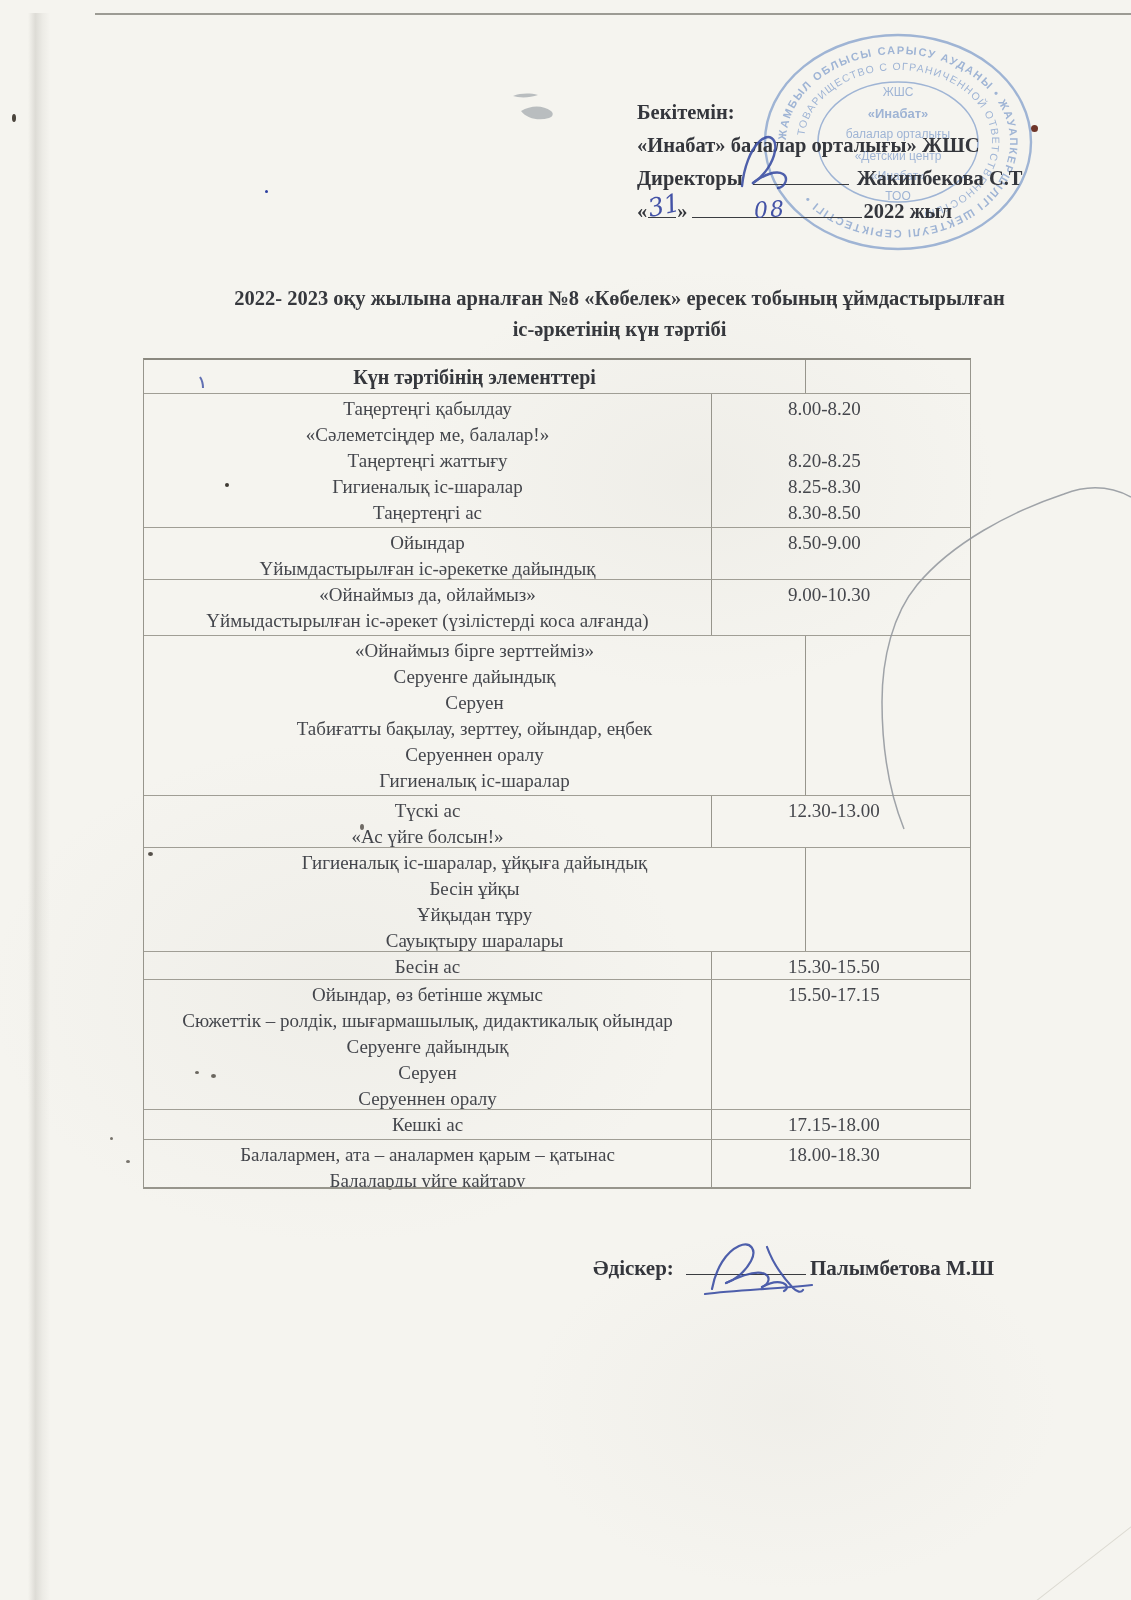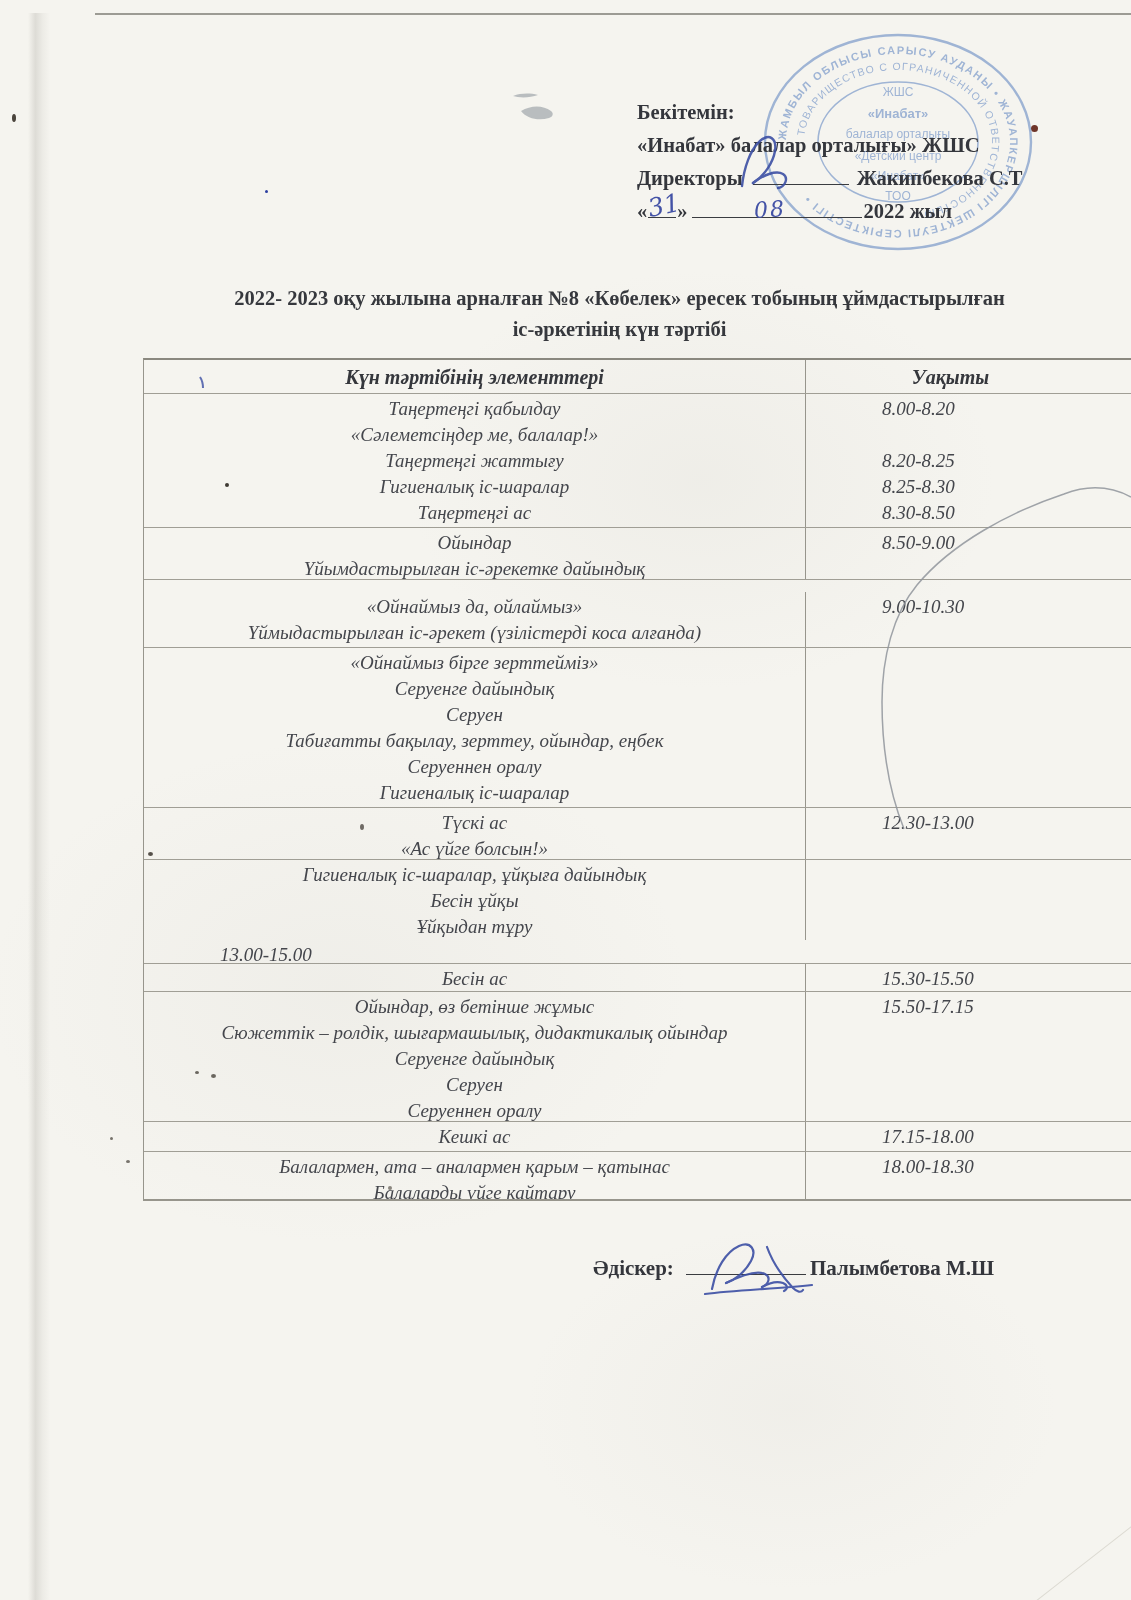--- a/index.html
+++ b/index.html
@@ -37,21 +37,21 @@
   .u2{width:170px;margin:0 2px 0 4px;}
   .u3{width:96px;margin:0 8px 0 10px;}
   .hand{position:absolute;color:#4352a6;font-style:italic;font-family:"DejaVu Serif",serif;font-weight:normal;}
   .hand-day{left:0px;top:-28px;font-size:25px;transform:rotate(-12deg);}
   .hand-month{left:62px;top:-24px;font-size:22px;transform:rotate(-4deg);letter-spacing:2px;}
 
   
   .title{position:absolute;left:143px;top:283px;width:953px;z-index:2;text-align:center;font-weight:bold;font-size:20.5px;line-height:31px;color:#36383d;}
 
   
-  .table{position:absolute;left:143px;top:358px;width:989px;z-index:2;border:1px solid #97958c;border-top:2px solid #8a887f;box-sizing:border-box;font-size:19px;color:#44464c;font-style:italic;}
+  .table{position:absolute;left:143px;top:358px;width:828px;z-index:2;border:1px solid #97958c;border-top:2px solid #8a887f;box-sizing:border-box;font-size:19px;color:#44464c;}
   .trow{display:flex;border-bottom:1px solid #a09e95;overflow:hidden;box-sizing:border-box;}
   .trow:last-child{border-bottom:1px solid #97958c;}
   .cell{box-sizing:border-box;line-height:26px;padding-top:2px;}
   .c1{width:662px;border-right:1px solid #97958c;text-align:center;padding-left:8px;padding-right:8px;}
   .c2{width:289px;text-align:left;padding-left:76px;}
   .thead{height:34px;font-weight:bold;color:#35373c;font-size:20px;}
   .thead .c1,.thead .c2{display:flex;align-items:center;justify-content:center;padding:0;line-height:20px;}
 
   
   .footer{position:absolute;left:593px;top:1256px;z-index:2;font-size:21px;font-weight:bold;color:#34363c;white-space:nowrap;}
@@ -105,21 +105,20 @@
   </div>
 
   <div class="title">
     <div>2022- 2023 оқу жылына арналған №8 «Көбелек» ересек тобының ұймдастырылған</div>
     <div>іс-әркетінің күн тәртібі</div>
   </div>
 
   <div class="table">
     <div class="trow thead">
       <div class="cell c1">Күн тәртібінің элементтері</div>
-      <div class="cell c2">Уақыты</div>
     </div>
     <div id="rows-container">
     <div class="trow" style="height: 134px;">
       <div class="cell c1">
             <div>Таңертеңгі қабылдау</div>
             <div>«Сәлеметсіңдер ме, балалар!»</div>
             <div>Таңертеңгі жаттығу</div>
             <div>Гигиеналық іс-шаралар</div>
             <div>Таңертеңгі ас</div>
           </div>
@@ -135,21 +134,21 @@
     <div class="trow" style="height: 52px;">
       <div class="cell c1">
             <div>Ойындар</div>
             <div>Үйымдастырылған іс-әрекетке дайындық</div>
           </div>
       <div class="cell c2">
             <div>8.50-9.00</div>
           </div>
     </div>
 
-    <div class="trow" style="height: 56px; margin-top: 12px;">
+    <div class="trow" style="height: 56px;">
       <div class="cell c1">
             <div>«Ойнаймыз да, ойлаймыз»</div>
             <div>Үймыдастырылған іс-әрекет (үзілістерді коса алғанда)</div>
           </div>
       <div class="cell c2">
             <div>9.00-10.30</div>
           </div>
     </div>
 
     <div class="trow" style="height: 160px;">
@@ -171,20 +170,21 @@
       <div class="cell c2">
             <div>12.30-13.00</div>
           </div>
     </div>
 
     <div class="trow" style="height: 104px; flex-direction: column;">
       <div class="cell c1">
             <div>Гигиеналық іс-шаралар, ұйқыға дайындық</div>
             <div>Бесін ұйқы</div>
             <div>Ұйқыдан тұру</div>
+            <div>Сауықтыру шаралары</div>
           </div>
       <div class="cell c2">
             <div>13.00-15.00</div>
             <div>&nbsp;</div>
             <div>&nbsp;</div>
             <div>15.00-15.30</div>
           </div>
     </div>
 
     <div class="trow" style="height: 28px;">

